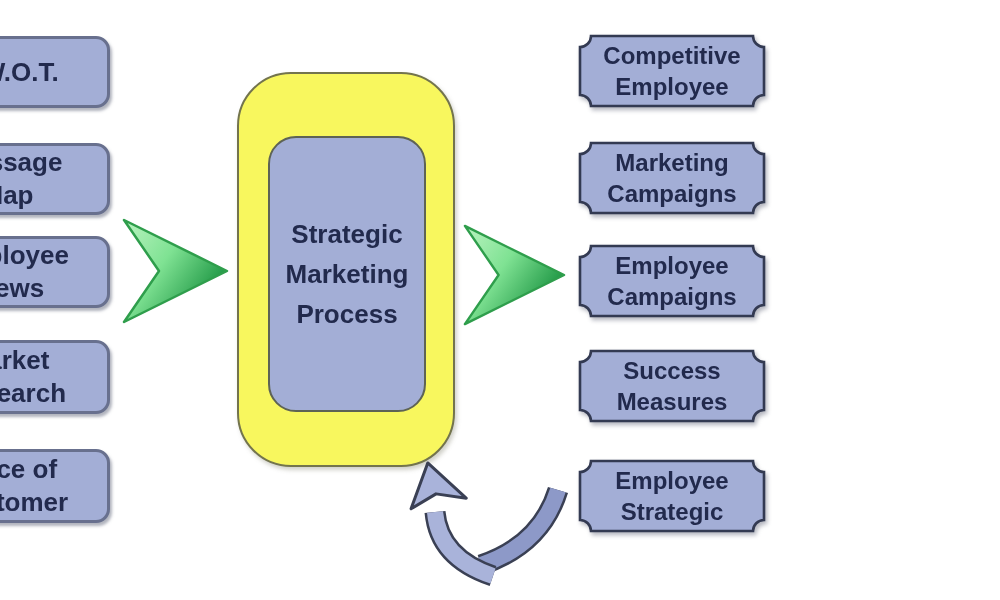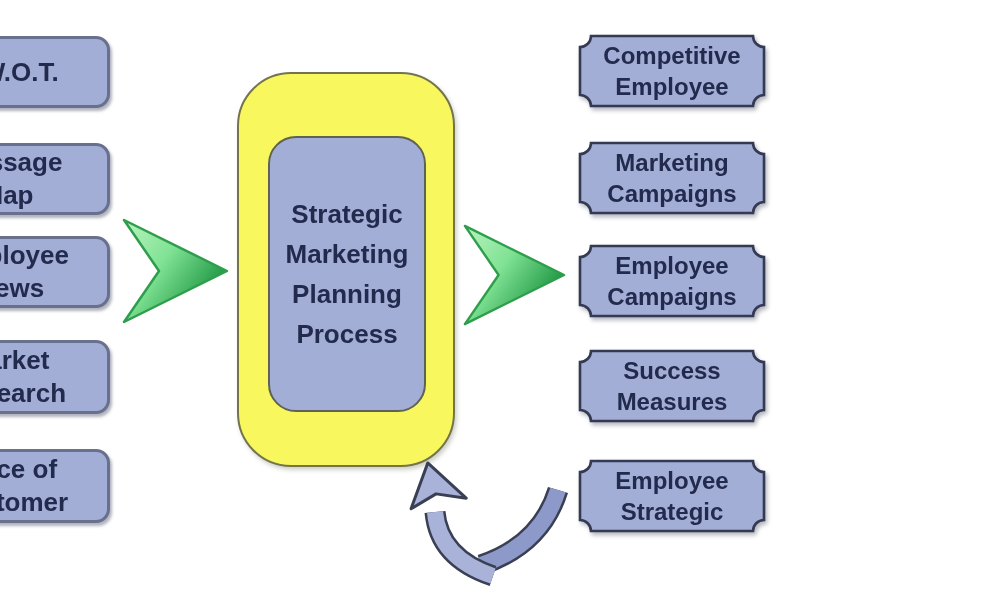--- a/index.html
+++ b/index.html
@@ -75,21 +75,20 @@
         <stop offset="100%" stop-color="#0e8a37"></stop>
       </linearGradient>
     </defs>
     <polygon points="5,3 108,54 5,105 40,54" fill="url(#ag1)" stroke="#2f9e4c" stroke-width="2.5" stroke-linejoin="round"></polygon>
   </svg>
 
   <div class="yellow"></div>
   <div class="bluecore">
     <div class="node-line">Strategic</div>
     <div class="node-line">Marketing</div>
-    <div class="node-line">Planning</div>
     <div class="node-line">Process</div>
   </div>
 
   <svg class="arrow-svg" style="left:460px;top:223px;" width="108" height="104" viewBox="0 0 112 108">
     <defs>
       <linearGradient id="ag2" x1="0" y1="0" x2="1" y2="0.7">
         <stop offset="0%" stop-color="#baf3c0"></stop>
         <stop offset="45%" stop-color="#7fe293"></stop>
         <stop offset="100%" stop-color="#0e8a37"></stop>
       </linearGradient>

